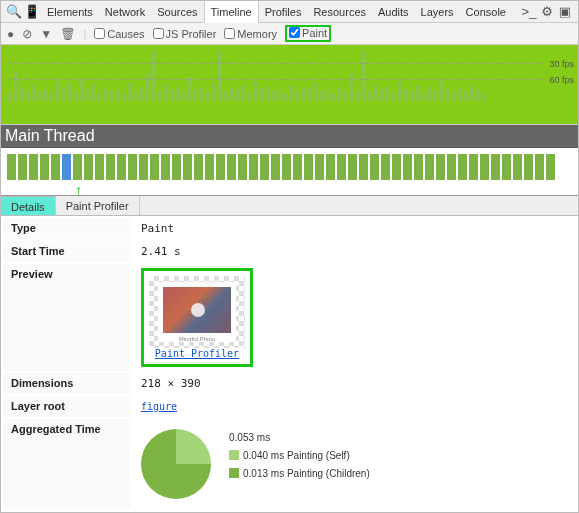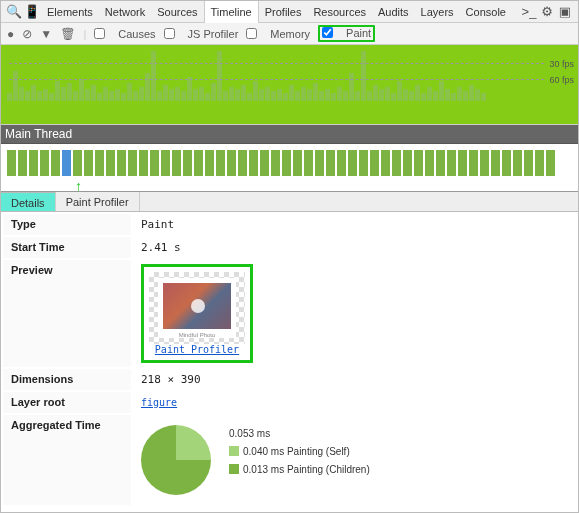--- a/index.html
+++ b/index.html
@@ -4,31 +4,31 @@
 <style>
 * { margin: 0; padding: 0; box-sizing: border-box; font-family: "Lucida Grande", Arial, sans-serif; }
 body { width: 579px; height: 513px; background: #fff; font-size: 11px; overflow: hidden; border: 1px solid #bbb; }
 .tabbar { display: flex; align-items: center; height: 22px; background: #f0f0f0; border-bottom: 1px solid #ccc; padding: 0 4px; gap: 0; }
 .tabbar .ticon { width: 18px; display: inline-flex; justify-content: center; align-items: center; color: #555; font-size: 13px; }
 .tabbar .tab { padding: 0 6px; height: 22px; line-height: 22px; color: #333; cursor: pointer; }
 .tabbar .tab.sel { background: #fff; border-left: 1px solid #ccc; border-right: 1px solid #ccc; }
 .tabbar .spacer { flex: 1; }
 .toolbar { display: flex; align-items: center; height: 22px; background: #f3f3f3; border-bottom: 1px solid #ccc; padding: 0 6px; gap: 8px; font-size: 11px; color: #444; }
 .toolbar .tb { color: #666; font-size: 12px; display: inline-flex; align-items: center; }
-.toolbar label { display: inline-flex; align-items: center; gap: 13px; color: #555; cursor: pointer; justify-content: space-between; }
+.toolbar label { display: inline-flex; align-items: center; gap: 2px; color: #555; cursor: pointer; justify-content: space-between; }
 .toolbar input[type=checkbox] { width: 11px; height: 11px; }
 .toolbar .hlbox { border: 2px solid #19c419; padding: 0 2px; border-radius: 1px; }
 .overview { position: relative; height: 80px; background: #84cc16; border-bottom: 1px solid #ccc; padding: 4px 0 0 6px; }
 .bars { display: flex; align-items: flex-end; height: 52px; gap: 1px; padding-right: 4px; }
 .bar { width: 5px; background: #8bc34a; }
 .bar.tall { height: 50px; }
 .fpsline { position: absolute; right: 34px; left: 8px; border-top: 1px dashed #999; }
 .fpslabel { position: absolute; right: 4px; font-size: 9px; color: #555; }
 .ruler { display: flex; gap: 40px; padding: 2px 0 0 50px; font-size: 9px; color: #555; }
-.mainthread { background: #666; color: #fff; font-size: 12px; padding: 2px 4px; border-bottom: 1px solid #555; }
+.mainthread { background: #666; color: #fff; font-size: 16px; padding: 2px 4px; border-bottom: 1px solid #555; }
 .thread { position: relative; height: 48px; background: #fff; border-bottom: 1px solid #999; padding: 4px 6px 0 6px; }
 .tbars { display: flex; gap: 2px; align-items: flex-end; height: 28px; }
 .tbar { width: 9px; height: 26px; background: #7cb342; }
 .arrow { position: absolute; top: 34px; left: 74px; color: #19c419; font-size: 14px; font-weight: bold; }
 .subtabs { display: flex; background: #eee; border-bottom: 1px solid #bbb; height: 20px; }
 .subtab { padding: 0 10px; line-height: 20px; color: #333; cursor: pointer; border-right: 1px solid #ccc; }
 .subtab.sel { background: #5eead4; border-top: 1px solid #bbb; }
 .details { width: 100%; }
 .details tr { border-bottom: 1px solid #e3e3e3; }
 .details td { padding: 4px 8px; vertical-align: top; font-size: 11px; }

